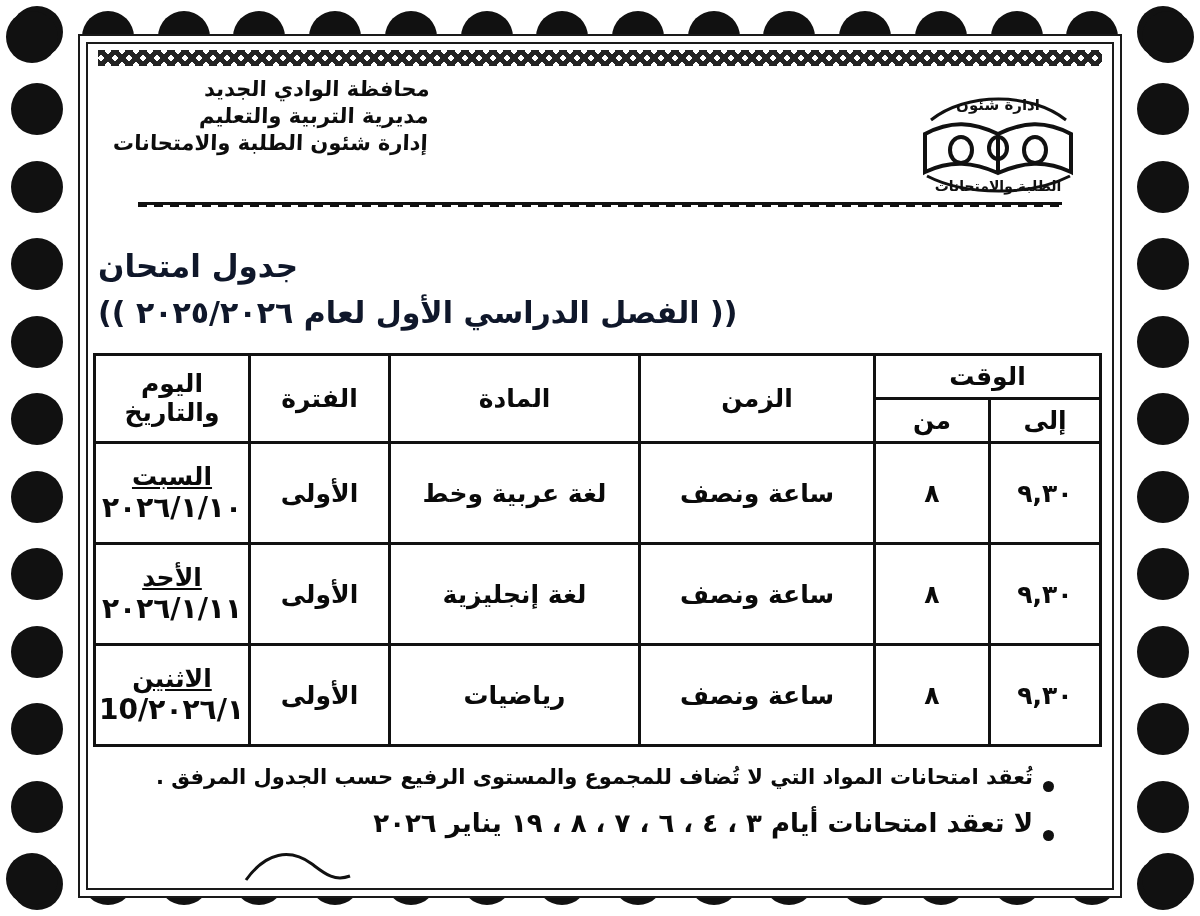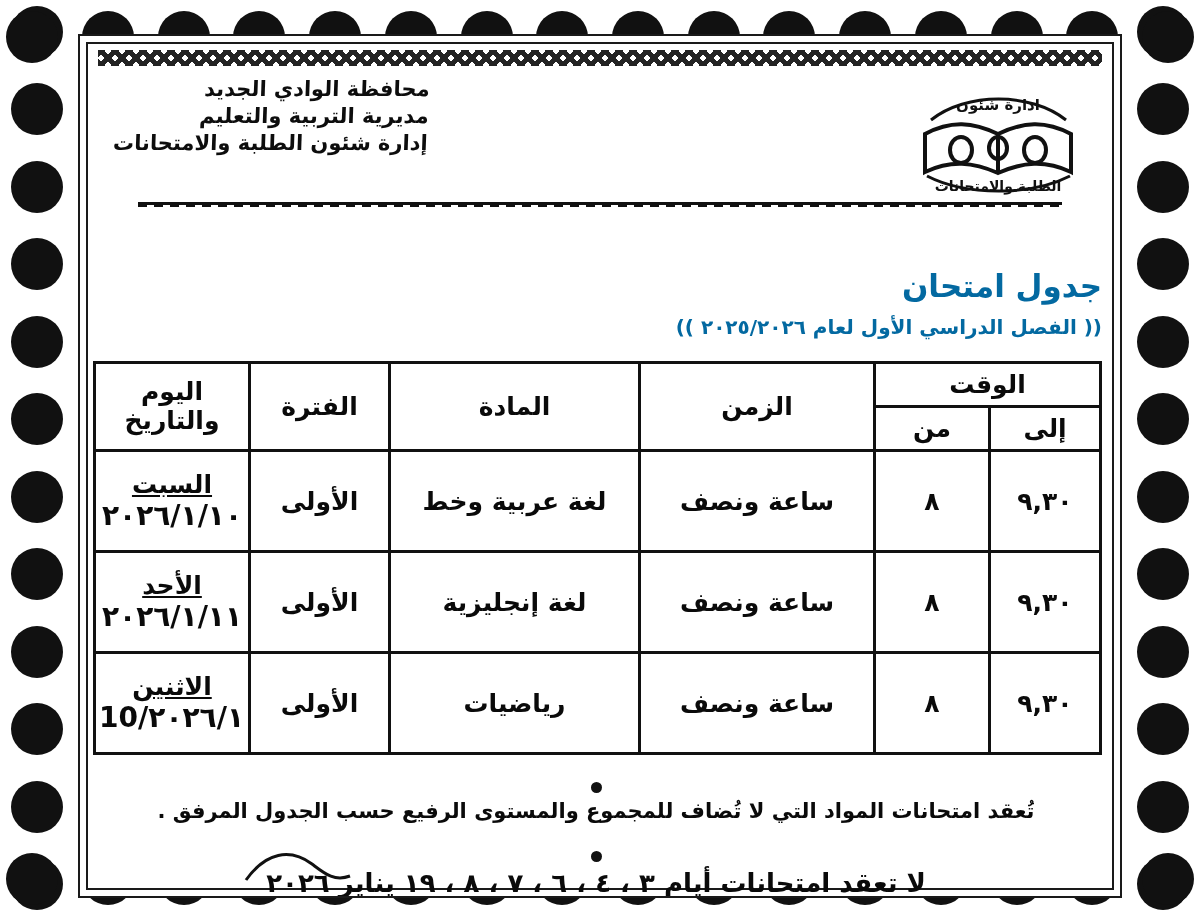--- a/index.html
+++ b/index.html
@@ -116,29 +116,29 @@
   .dashed-rule::after{
     content:"";
     display:block;
     height:3px;
     margin-top:6px;
     background: repeating-linear-gradient(to right, #111 0 9px, transparent 9px 16px);
   }
 
   
   .titles {
-    text-align: right;
+    text-align: left;
     direction: rtl;
     font-family: "DejaVu Sans", sans-serif;
-    color: #0369a1;
-    margin-top: 56px;
+    color: #0f172a;
+    margin-top: 36px;
   }
   .title-1 { font-size: 31px; font-weight: bold; line-height: 1.2; }
   .title-2 { font-size: 31px; font-weight: bold; margin-top: 8px; line-height: 1.2; }
-  .title-3 { font-size: 20px; font-weight: bold; margin-top: 10px; line-height: 1.2; }
+  .title-3 { font-size: 30px; font-weight: bold; margin-top: 10px; line-height: 1.2; }
 
   
   table.exam {
     direction: rtl;
     border-collapse: collapse;
     width: 1006px;
     margin: 22px auto 0 auto;
     table-layout: fixed;
     font-family: "DejaVu Sans", sans-serif;
     color: #0a0a0a;
@@ -167,23 +167,23 @@
 
   
   .notes {
     direction: rtl;
     margin: 16px 48px 0 40px;
     font-family: "DejaVu Sans", sans-serif;
     color: #0a0a0a;
   }
   .note {
     display: flex;
-    flex-direction: column;
-    align-items: center;
-    gap: 4px;
+    flex-direction: row;
+    align-items: flex-end;
+    gap: 10px;
     margin-bottom: 14px;
     justify-content: flex-start;
   }
   .bullet {
     flex: 0 0 auto;
     width: 11px; height: 11px;
     border-radius: 50%;
     background: #111;
     margin-top: 11px;
   }

